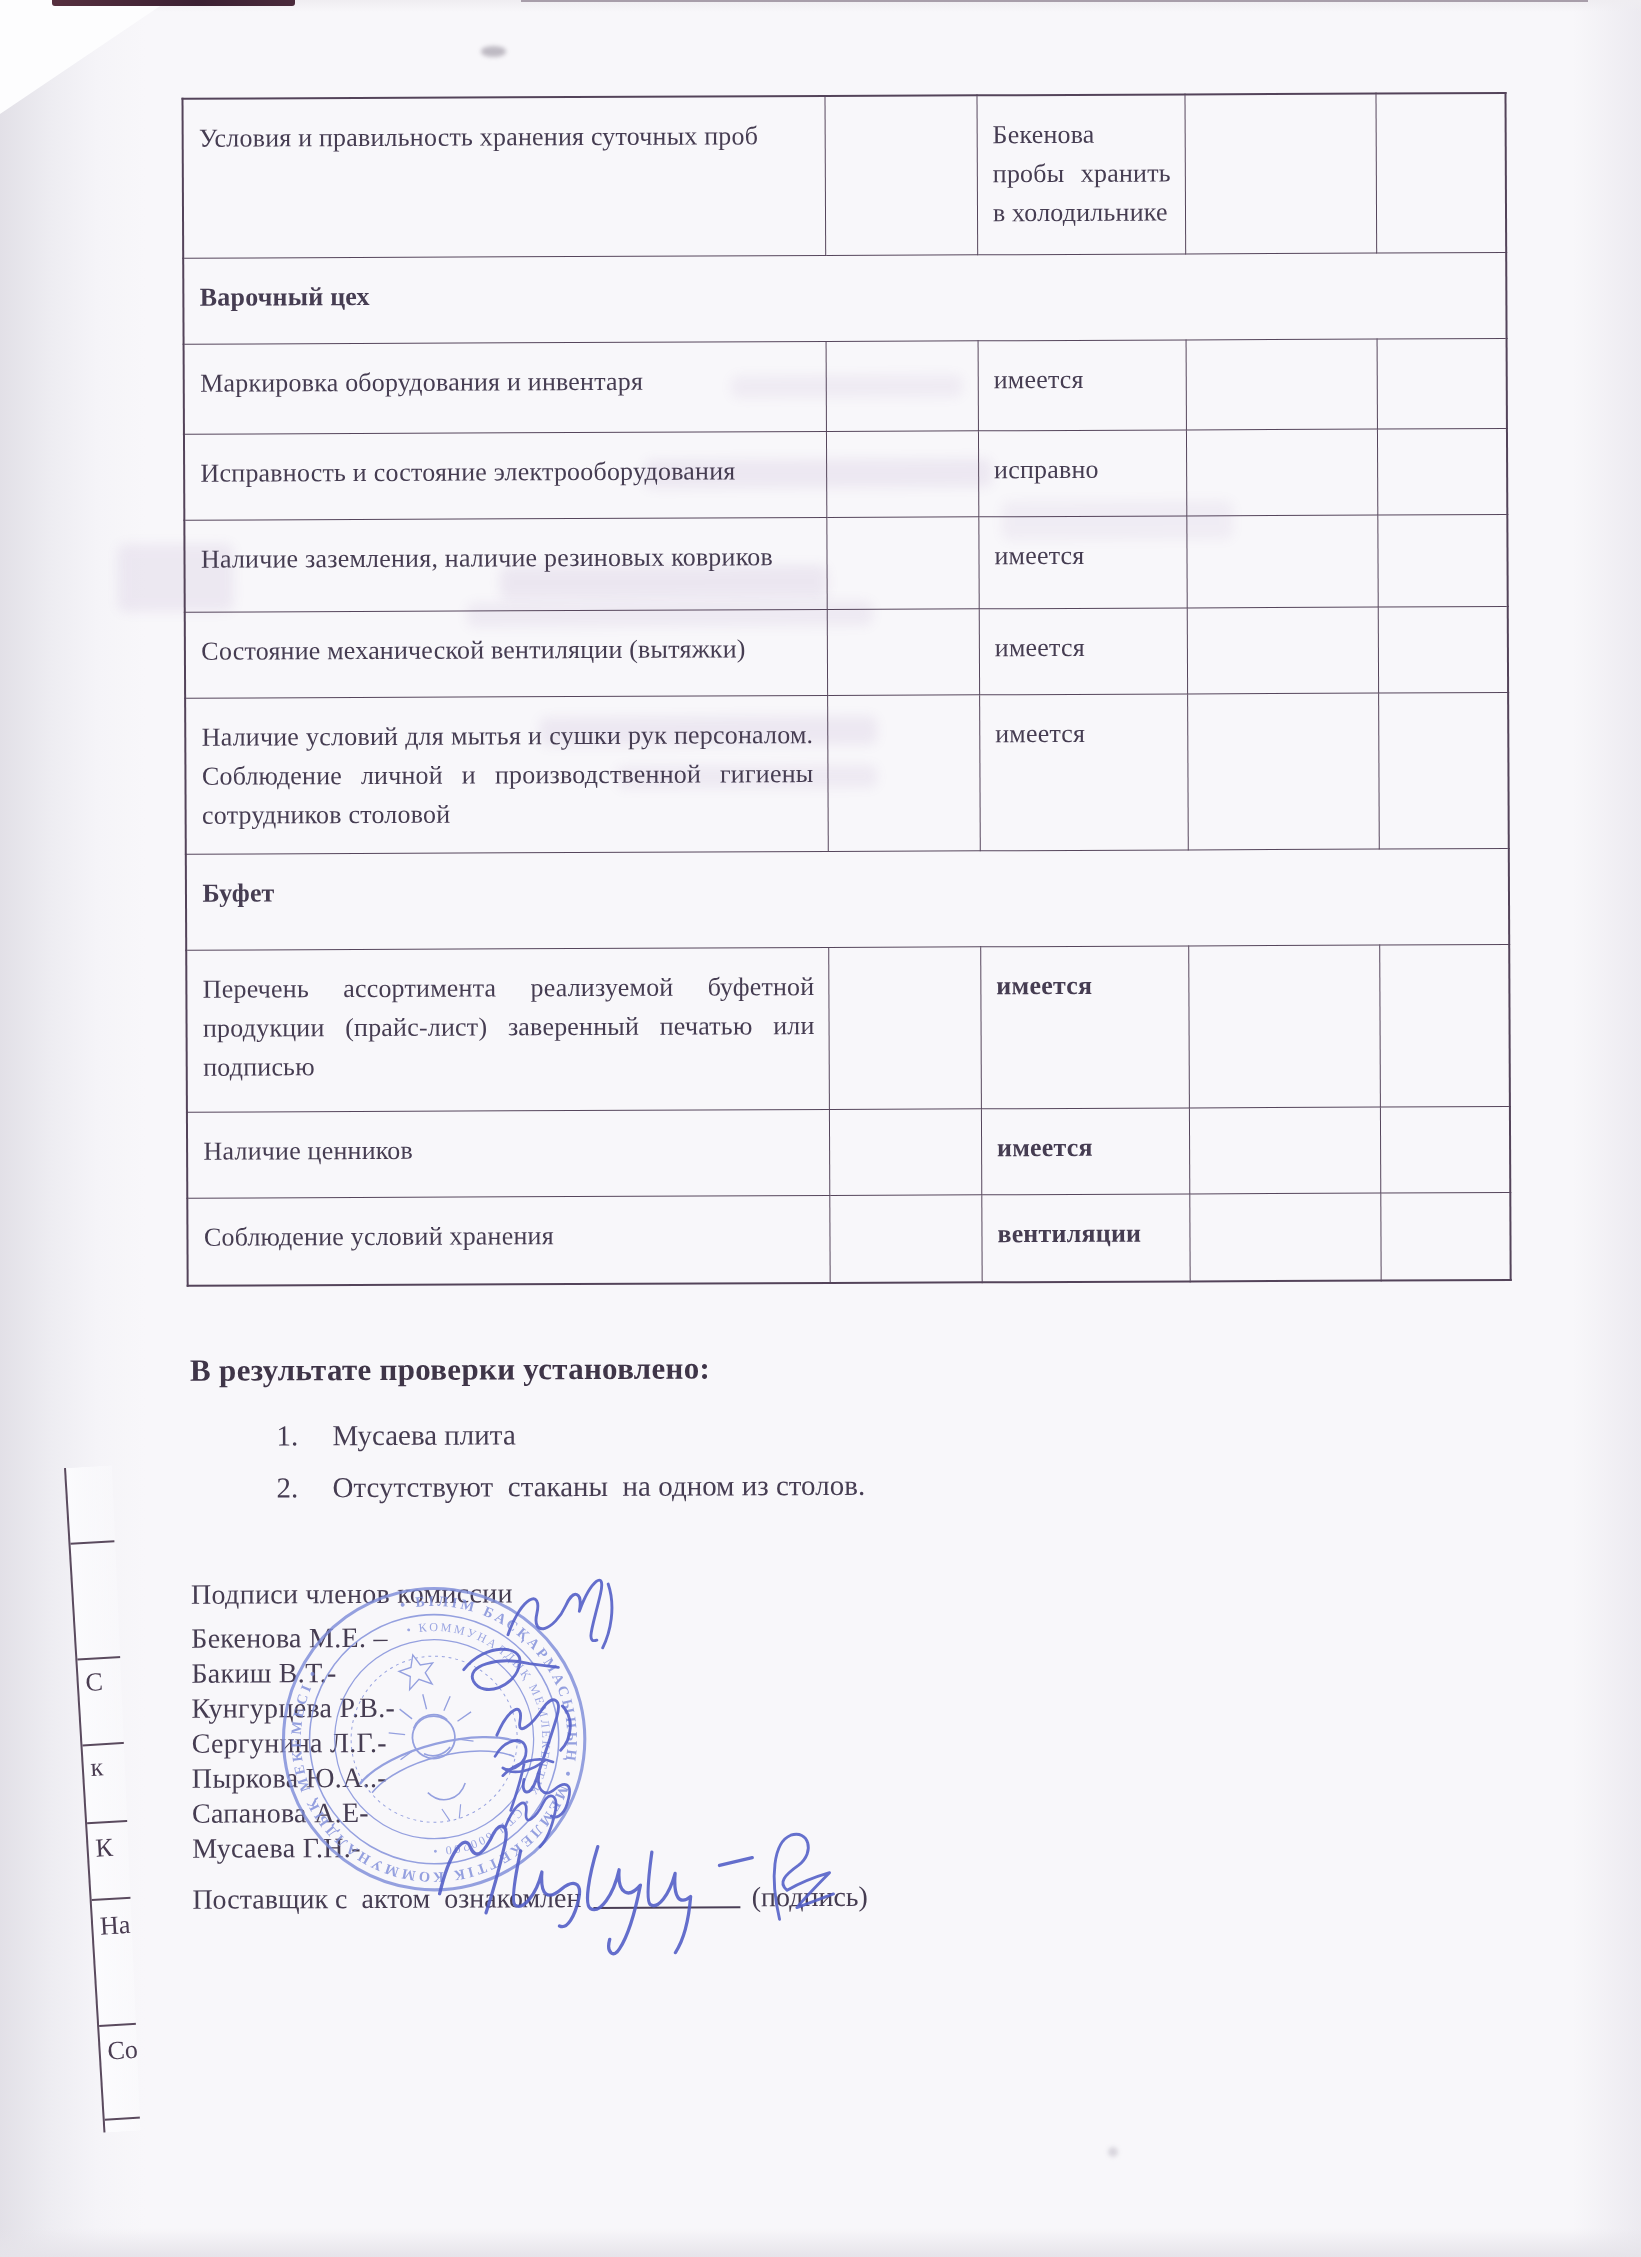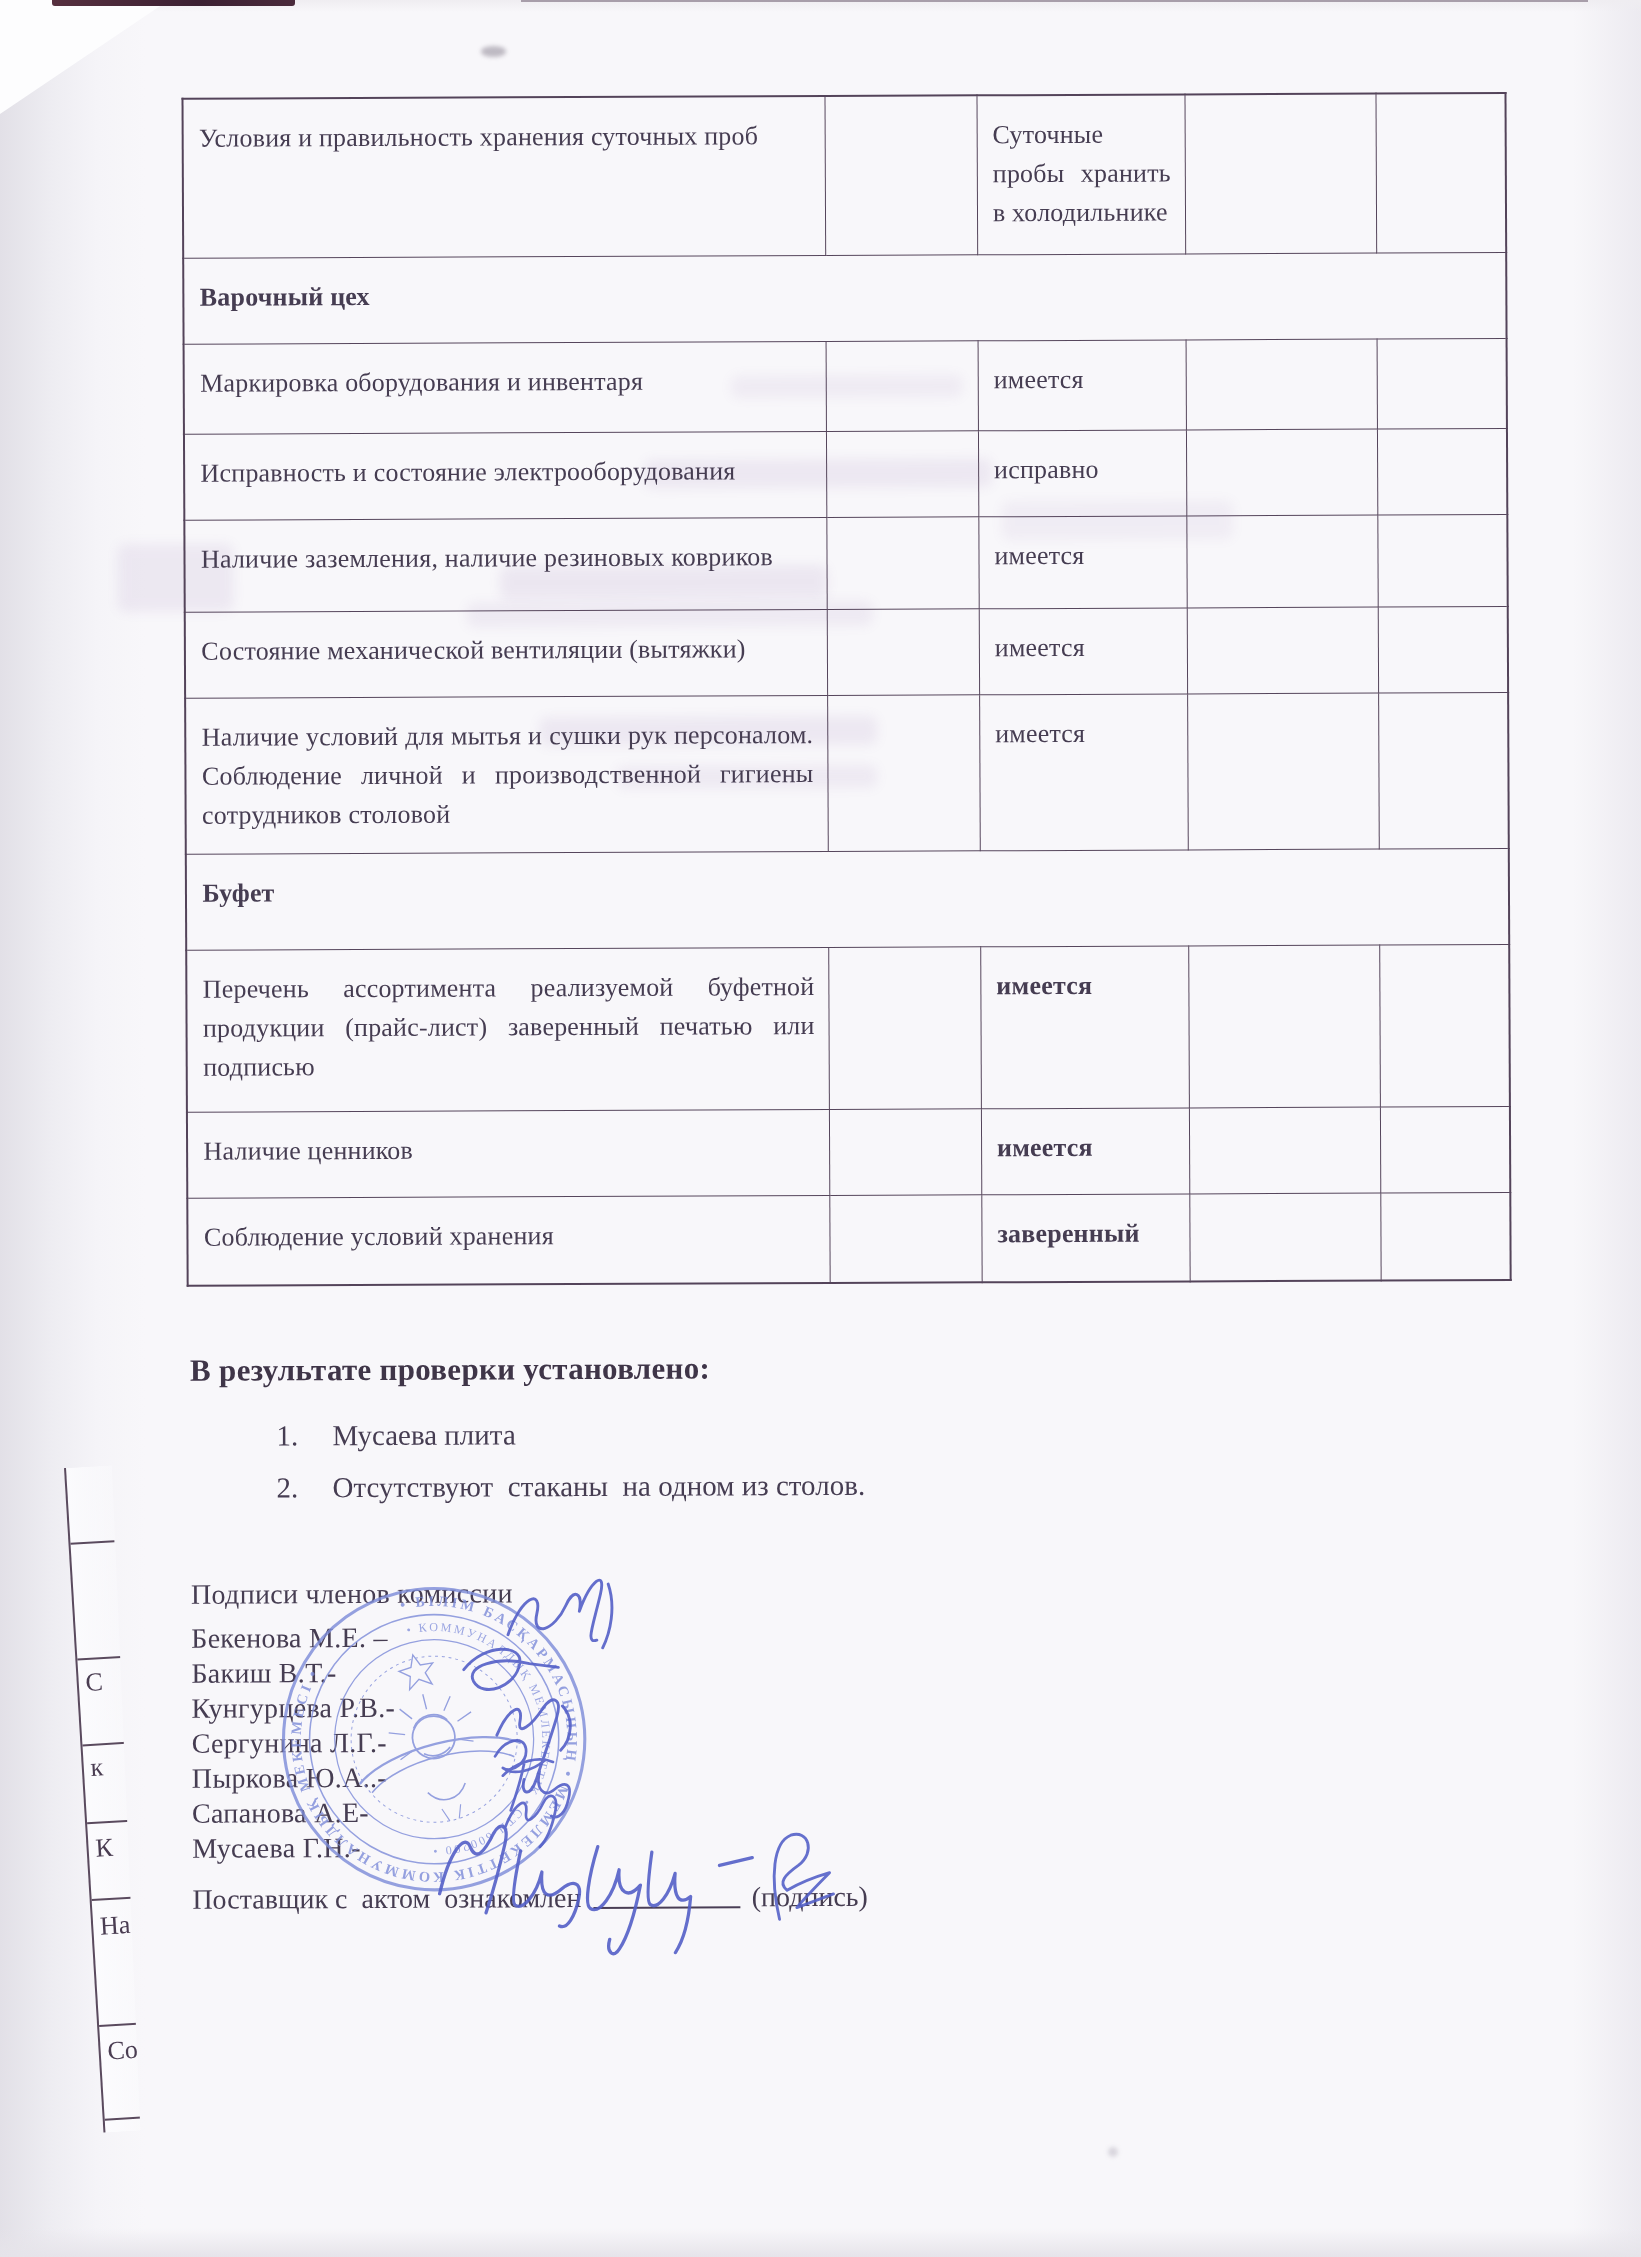--- a/index.html
+++ b/index.html
@@ -104,21 +104,21 @@
         <col style="width:642px">
           <col style="width:152px">
           <col style="width:208px">
         <col style="width:191px">
           <col style="width:130px">
       </colgroup>
       <tbody>
           <tr style="height: 159px;">
             <td class="c1">Условия и правильность хранения суточных проб</td>
             <td></td>
-            <td class="note">Суточные пробы хранить в холодильнике</td>
+            <td class="note">Бекенова пробы хранить в холодильнике</td>
             <td></td>
             <td></td>
           </tr>
           <tr style="height: 86px;">
             <td colspan="5" class="section-cell">Варочный цех</td>
           </tr>
           <tr style="height: 90px;">
             <td class="c1">Маркировка оборудования и инвентаря</td>
             <td></td>
             <td class="note">имеется</td>
@@ -166,21 +166,21 @@
           <tr style="height: 86px;">
             <td class="c1">Наличие ценников</td>
             <td></td>
             <td class="note bold-note">имеется</td>
             <td></td>
             <td></td>
           </tr>
           <tr style="height: 88px;">
             <td class="c1">Соблюдение условий хранения</td>
             <td></td>
-            <td class="note bold-note">заверенный</td>
+            <td class="note bold-note">вентиляции</td>
             <td></td>
             <td></td>
           </tr>
         </tbody>
     </table>
 
     <div class="heading">В результате проверки установлено:</div>
     <div class="findings">
         <div class="finding">
           <span class="num">1.</span>

